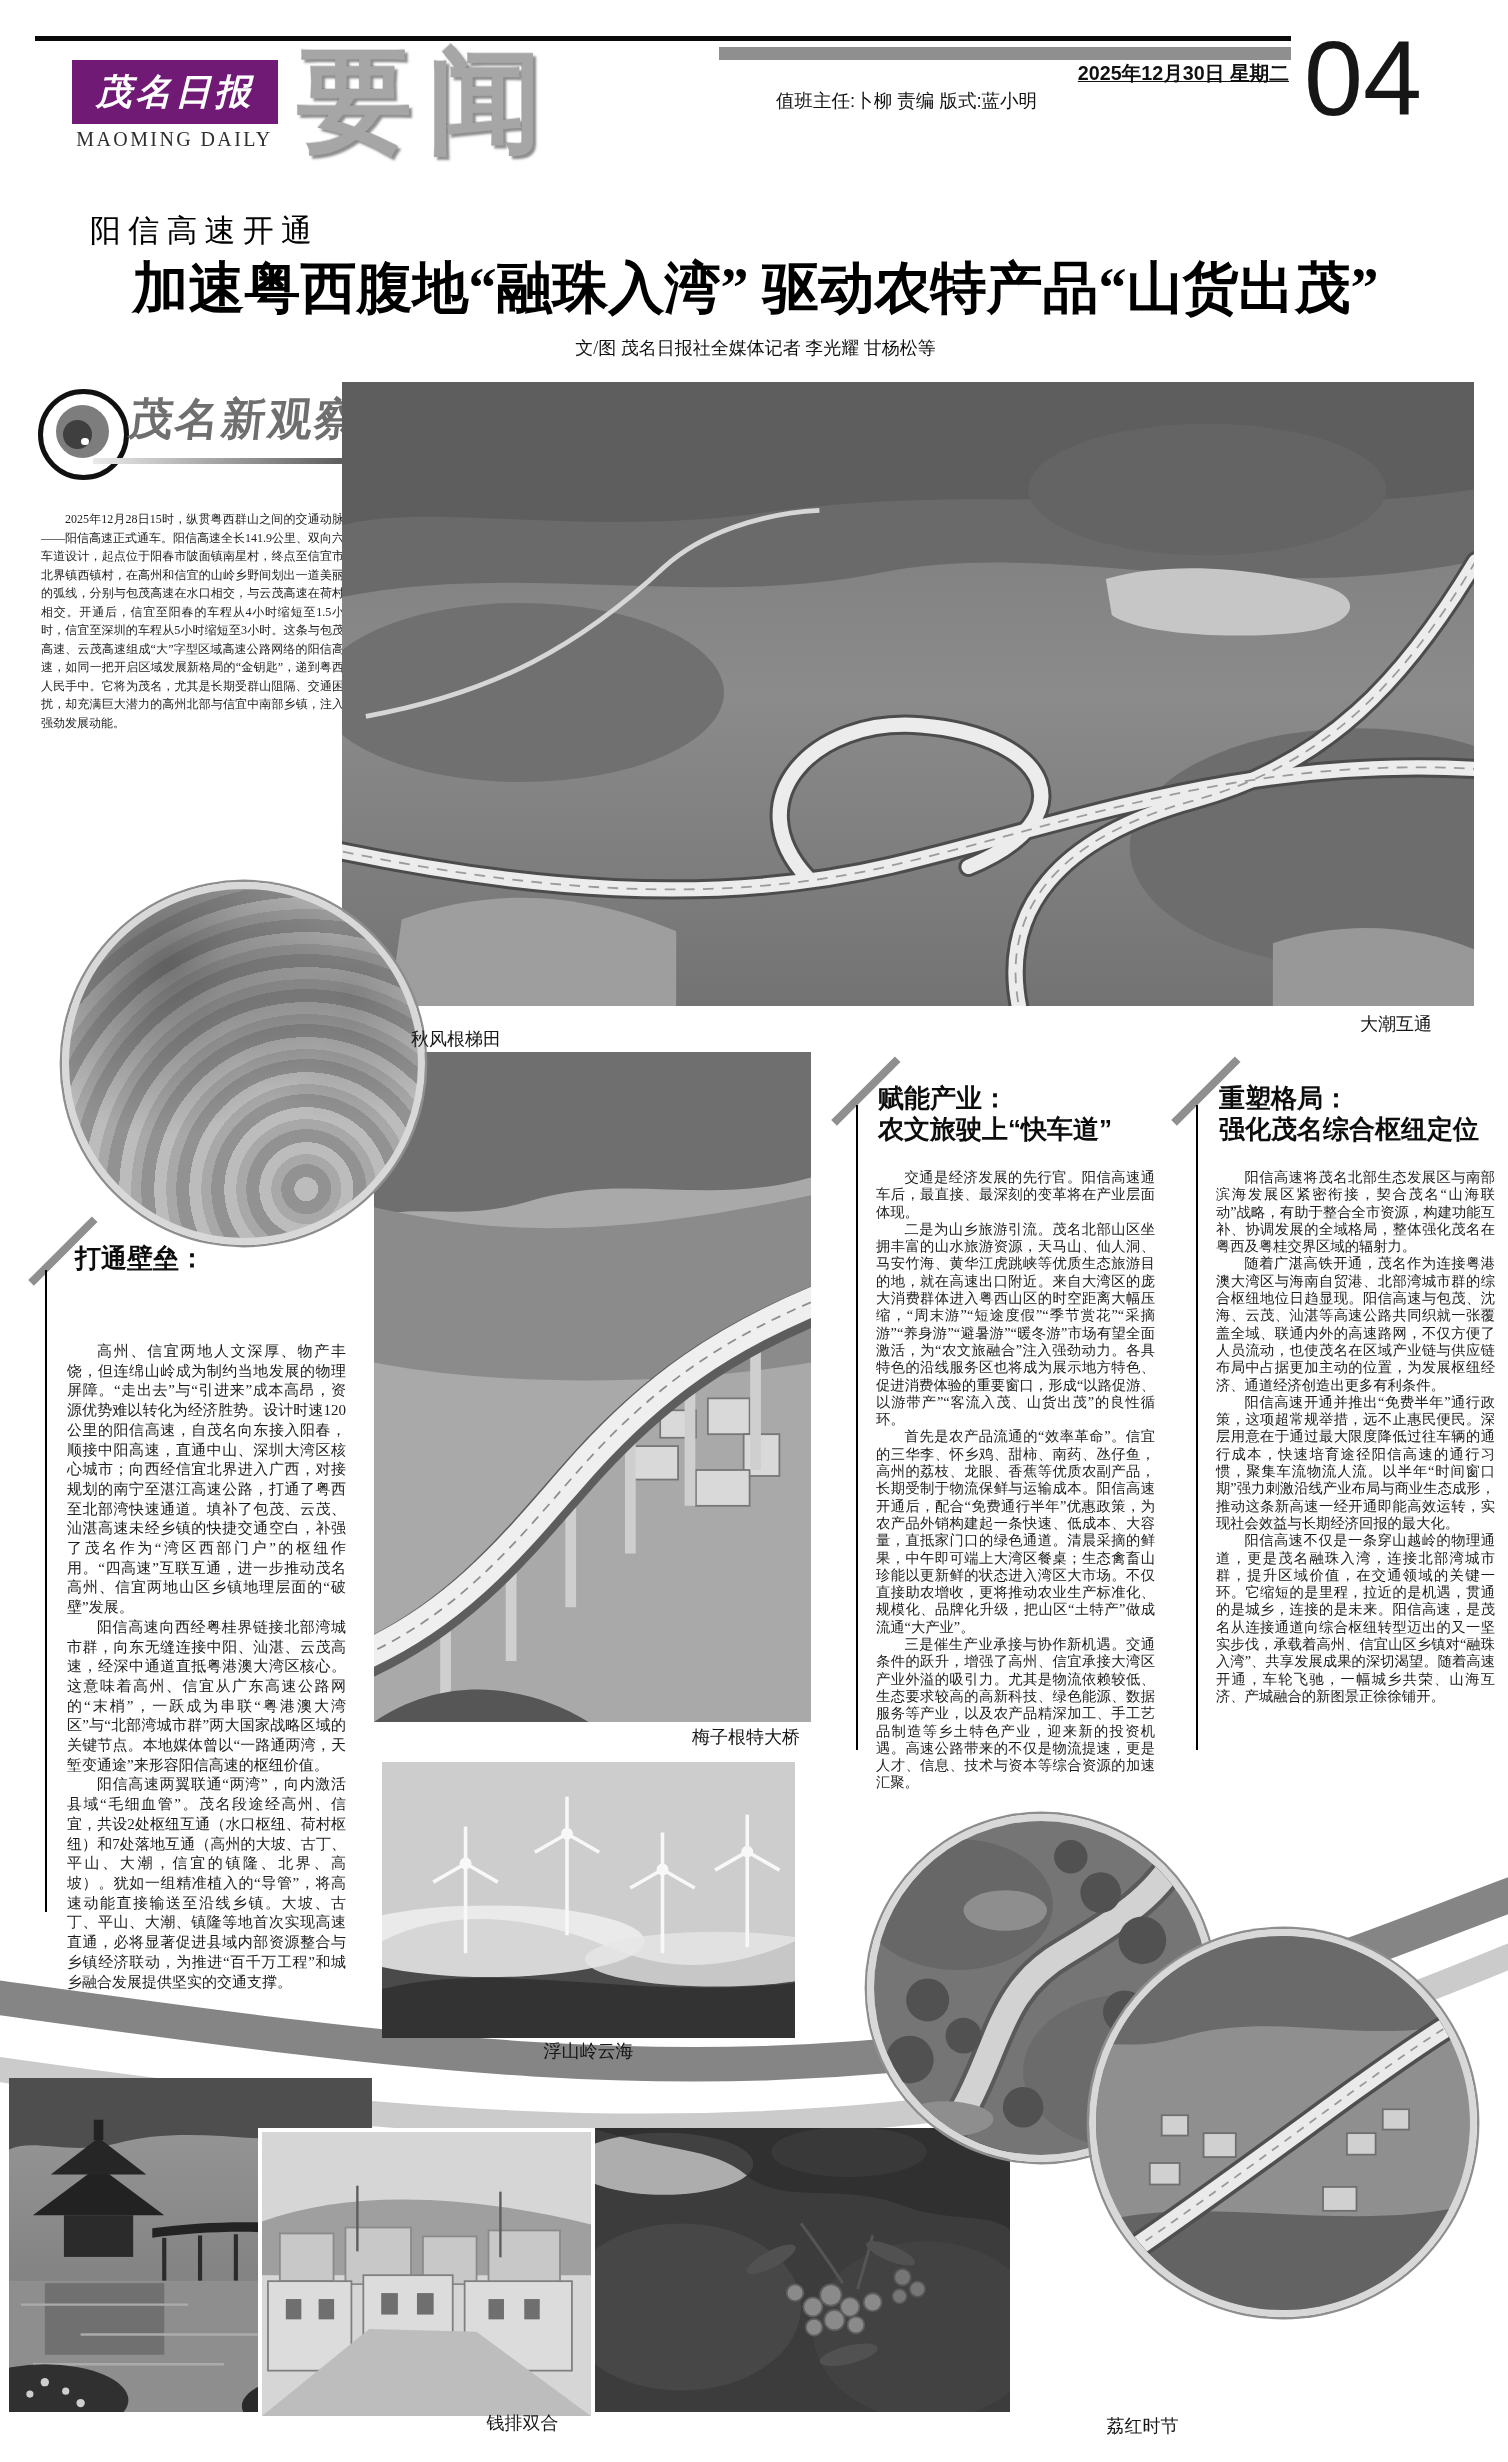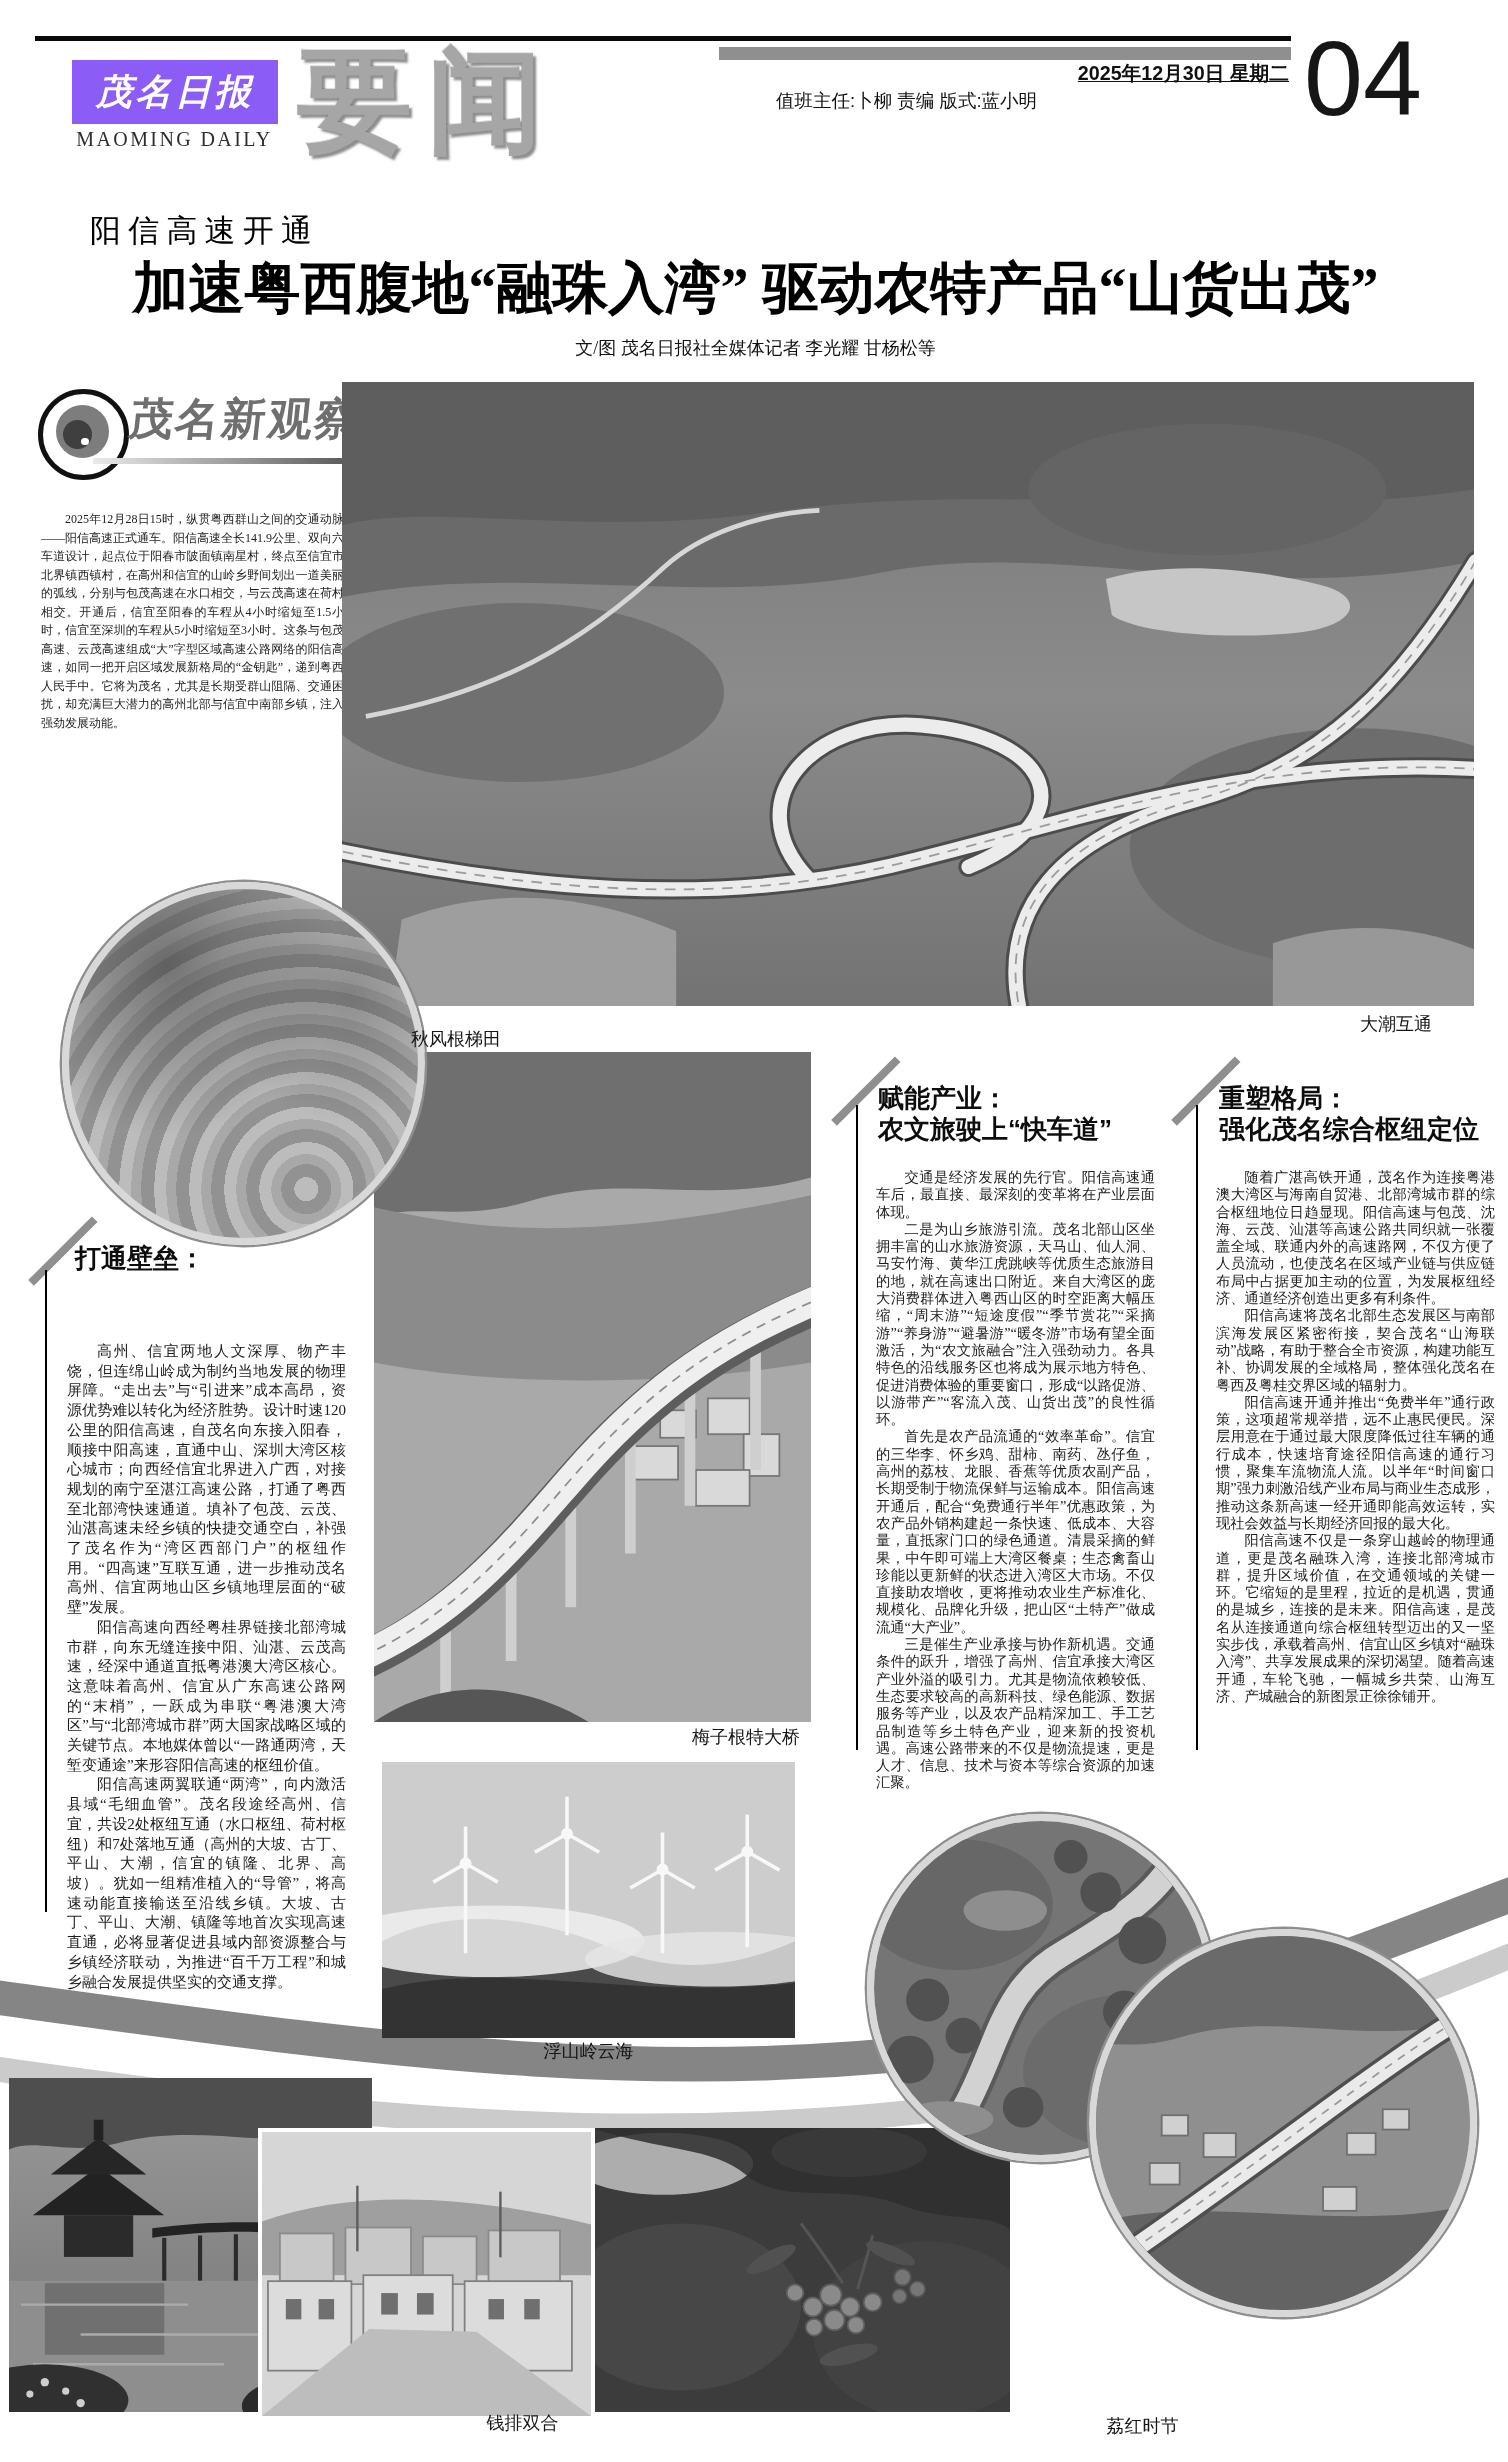--- a/index.html
+++ b/index.html
@@ -2,21 +2,21 @@
 <html style="font-size:9.5px"><head>
 <meta charset="utf-8">
 <style>
   html,body{margin:0;padding:0;background:#ffffff;}
   #page{position:relative;width:1508px;height:2462px;background:#fff;overflow:hidden;
         font-family:"Liberation Serif",serif;color:#1c1c1c;}
   .abs{position:absolute;}
   
   .top-rule{left:35px;top:36px;width:1256px;height:5.4px;background:#0a0a0a;}
   .top-graybar{left:719px;top:47px;width:572px;height:13px;background:#8f8f8f;}
-  .logo-box{left:72px;top:60px;width:206px;height:64px;background:#8b5cf6;
+  .logo-box{left:72px;top:60px;width:206px;height:64px;background:#701a75;
             display:flex;align-items:center;justify-content:center;}
   .logo-box span{color:#fff;font:700 36px/1 "Liberation Serif",serif;letter-spacing:3.6px;font-style:italic;}
   .paper-en{left:67px;top:128px;width:215px;text-align:center;
             font:400 20px/1.1 "Liberation Serif",serif;letter-spacing:2.4px;color:#2e2e2e;}
   .section-name{left:297px;top:43px;font:900 115px/1 "Liberation Sans",sans-serif;
             letter-spacing:15.5px;color:#a6a6a6;text-shadow:3px 3px 2.4px rgba(0,0,0,.45),-0.6px -0.6px 0 #dedede;}
   .date-line{left:776px;top:62px;width:513px;text-align:right;
             font:700 19.7px/1.2 "Liberation Sans",sans-serif;color:#111;text-decoration:underline;}
   .staff-line{left:776px;top:90px;width:513px;text-align:left;
             font:500 18.5px/1.2 "Liberation Sans",sans-serif;color:#111;}
@@ -260,22 +260,22 @@
     <p>二是为山乡旅游引流。茂名北部山区坐拥丰富的山水旅游资源，天马山、仙人洞、马安竹海、黄华江虎跳峡等优质生态旅游目的地，就在高速出口附近。来自大湾区的庞大消费群体进入粤西山区的时空距离大幅压缩，“周末游”“短途度假”“季节赏花”“采摘游”“养身游”“避暑游”“暖冬游”市场有望全面激活，为“农文旅融合”注入强劲动力。各具特色的沿线服务区也将成为展示地方特色、促进消费体验的重要窗口，形成“以路促游、以游带产”“客流入茂、山货出茂”的良性循环。</p>
     <p>首先是农产品流通的“效率革命”。信宜的三华李、怀乡鸡、甜柿、南药、氹仔鱼，高州的荔枝、龙眼、香蕉等优质农副产品，长期受制于物流保鲜与运输成本。阳信高速开通后，配合“免费通行半年”优惠政策，为农产品外销构建起一条快速、低成本、大容量，直抵家门口的绿色通道。清晨采摘的鲜果，中午即可端上大湾区餐桌；生态禽畜山珍能以更新鲜的状态进入湾区大市场。不仅直接助农增收，更将推动农业生产标准化、规模化、品牌化升级，把山区“土特产”做成流通“大产业”。</p>
     <p>三是催生产业承接与协作新机遇。交通条件的跃升，增强了高州、信宜承接大湾区产业外溢的吸引力。尤其是物流依赖较低、生态要求较高的高新科技、绿色能源、数据服务等产业，以及农产品精深加工、手工艺品制造等乡土特色产业，迎来新的投资机遇。高速公路带来的不仅是物流提速，更是人才、信息、技术与资本等综合资源的加速汇聚。</p>
   </div>
 
   <div class="sec-head h3">
     <div>重塑格局：</div>
     <div>强化茂名综合枢纽定位</div>
   </div>
   <div class="col-body c3">
+    <p>阳信高速将茂名北部生态发展区与南部滨海发展区紧密衔接，契合茂名“山海联动”战略，有助于整合全市资源，构建功能互补、协调发展的全域格局，整体强化茂名在粤西及粤桂交界区域的辐射力。</p>
     <p>随着广湛高铁开通，茂名作为连接粤港澳大湾区与海南自贸港、北部湾城市群的综合枢纽地位日趋显现。阳信高速与包茂、沈海、云茂、汕湛等高速公路共同织就一张覆盖全域、联通内外的高速路网，不仅方便了人员流动，也使茂名在区域产业链与供应链布局中占据更加主动的位置，为发展枢纽经济、通道经济创造出更多有利条件。</p>
-    <p>阳信高速将茂名北部生态发展区与南部滨海发展区紧密衔接，契合茂名“山海联动”战略，有助于整合全市资源，构建功能互补、协调发展的全域格局，整体强化茂名在粤西及粤桂交界区域的辐射力。</p>
     <p>阳信高速开通并推出“免费半年”通行政策，这项超常规举措，远不止惠民便民。深层用意在于通过最大限度降低过往车辆的通行成本，快速培育途径阳信高速的通行习惯，聚集车流物流人流。以半年“时间窗口期”强力刺激沿线产业布局与商业生态成形，推动这条新高速一经开通即能高效运转，实现社会效益与长期经济回报的最大化。</p>
     <p>阳信高速不仅是一条穿山越岭的物理通道，更是茂名融珠入湾，连接北部湾城市群，提升区域价值，在交通领域的关键一环。它缩短的是里程，拉近的是机遇，贯通的是城乡，连接的是未来。阳信高速，是茂名从连接通道向综合枢纽转型迈出的又一坚实步伐，承载着高州、信宜山区乡镇对“融珠入湾”、共享发展成果的深切渴望。随着高速开通，车轮飞驰，一幅城乡共荣、山海互济、产城融合的新图景正徐徐铺开。</p>
   </div>
 
   <div id="circle-grove" class="circle">
     <svg viewBox="0 0 560 560" preserveAspectRatio="none">
       <rect width="560" height="560" fill="#757575"></rect>
       <ellipse cx="140" cy="140" rx="160" ry="110" fill="#676767"></ellipse>
       <ellipse cx="430" cy="420" rx="180" ry="130" fill="#6b6b6b"></ellipse>
       <path d="M80 580 C220 430 180 300 320 220 C420 160 480 120 520 40" fill="none" stroke="#5a5a5a" stroke-width="56"></path>

